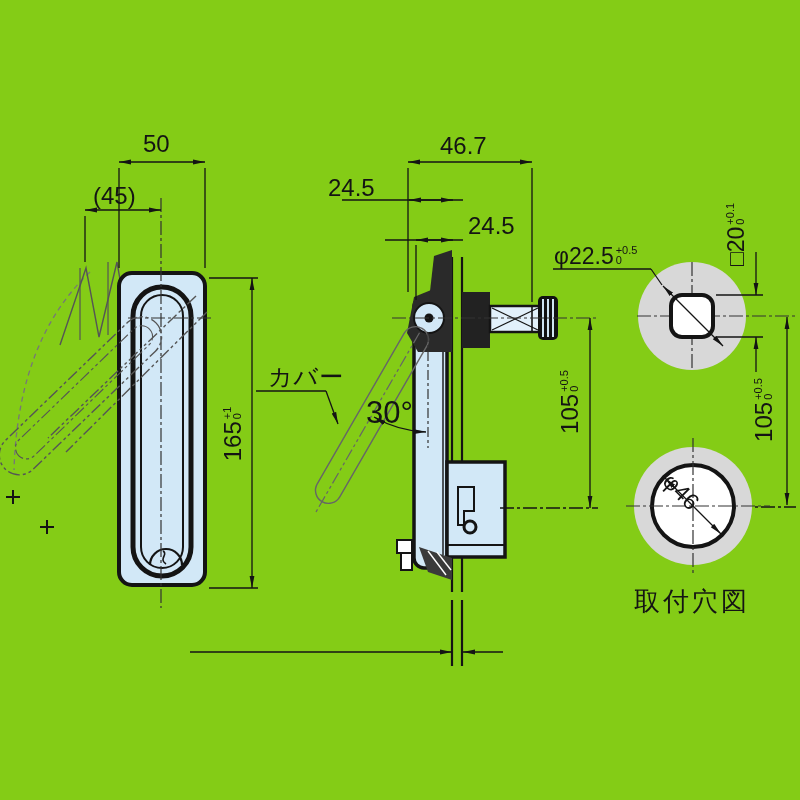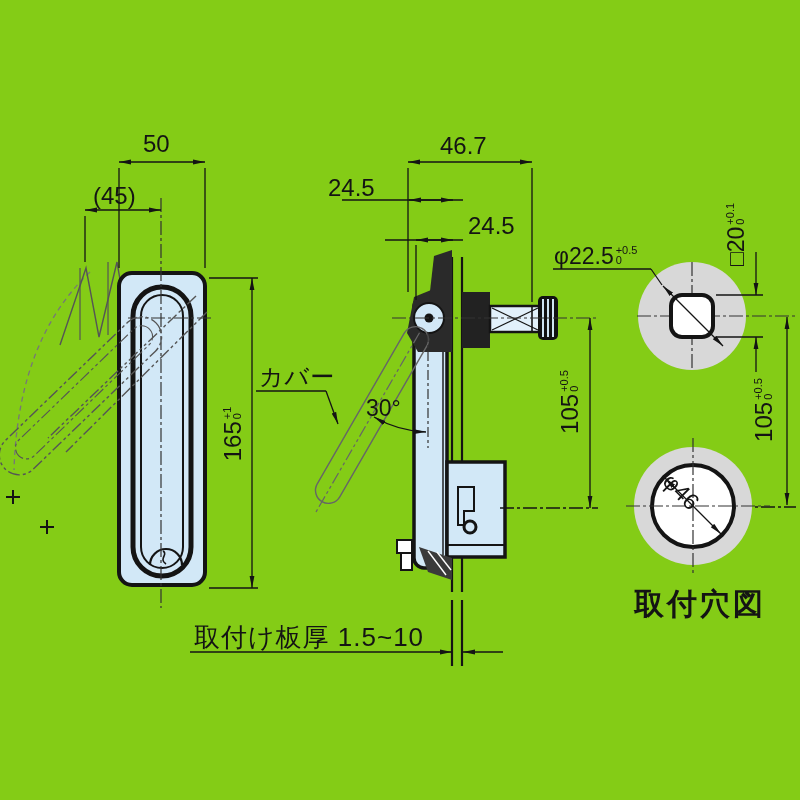--- a/index.html
+++ b/index.html
@@ -6,21 +6,21 @@
   #stage{position:relative;width:800px;height:800px;background:#84cc16;overflow:hidden;
          font-family:"Liberation Sans",sans-serif;color:#141414;}
   #linework{position:absolute;left:0;top:0;z-index:1;}
   .txt{position:absolute;z-index:2;font-size:24px;color:#141414;white-space:nowrap;
        font-family:"Liberation Sans",sans-serif;}
   .tol{display:inline-flex;flex-direction:column;align-items:flex-start;
        font-size:11px;line-height:10px;margin-left:2px;vertical-align:middle;
        transform:translateY(-3px);}
   .rot90{transform:rotate(-90deg);text-align:center;}
   .rot45{transform-origin:left top;transform:rotate(45deg);}
-  .jp-title{font-size:30px;font-weight:700;letter-spacing:3px;}
+  .jp-title{font-size:26px;font-weight:400;letter-spacing:3px;}
   .jp-label{font-size:26px;letter-spacing:1px;}
   .jp-small{font-size:24px;letter-spacing:1px;}
 </style>
 </head>
 <body>
 
 <div id="stage">
 
 <svg id="linework" width="800" height="800" viewBox="0 0 800 800">
   <defs>
@@ -188,22 +188,22 @@
   <span>165</span><span class="tol">
         <span>+1</span>
         <span>0</span>
       </span>
 </div>
 
 <div class="txt" style="left:440px;top:132px;">46.7</div>
 <div class="txt" style="left:328px;top:174px;">24.5</div>
 <div class="txt" style="left:468px;top:212px;">24.5</div>
 
-<div class="txt jp-small" style="left:259px;top:361px;">カバー</div>
-<div class="txt" style="left:366px;top:395px;font-size:23px;">30°</div>
+<div class="txt jp-small" style="left:268px;top:361px;">カバー</div>
+<div class="txt" style="left:366px;top:395px;font-size:31px;">30°</div>
 
 <div class="txt rot90" style="left:508px;top:388px;width:124px;">
   <span>105</span><span class="tol">
         <span>+0.5</span>
         <span>0</span>
       </span>
 </div>
 
 <div class="txt" style="left:554px;top:243px;font-size:23px;">
   <span>φ22.5</span><span class="tol">
@@ -222,15 +222,14 @@
 <div class="txt rot90" style="left:702px;top:396px;width:124px;">
   <span>105</span><span class="tol">
         <span>+0.5</span>
         <span>0</span>
       </span>
 </div>
 
 <div class="txt rot45" style="left:676px;top:468px;font-size:23px;">φ46</div>
 
 <div class="txt jp-title" style="left:634px;top:584px;">取付穴図</div>
-<div class="txt jp-label" style="left:194px;top:620px;">取付け板厚 1.5~10</div>
 
 </div>
 
 </body></html>

